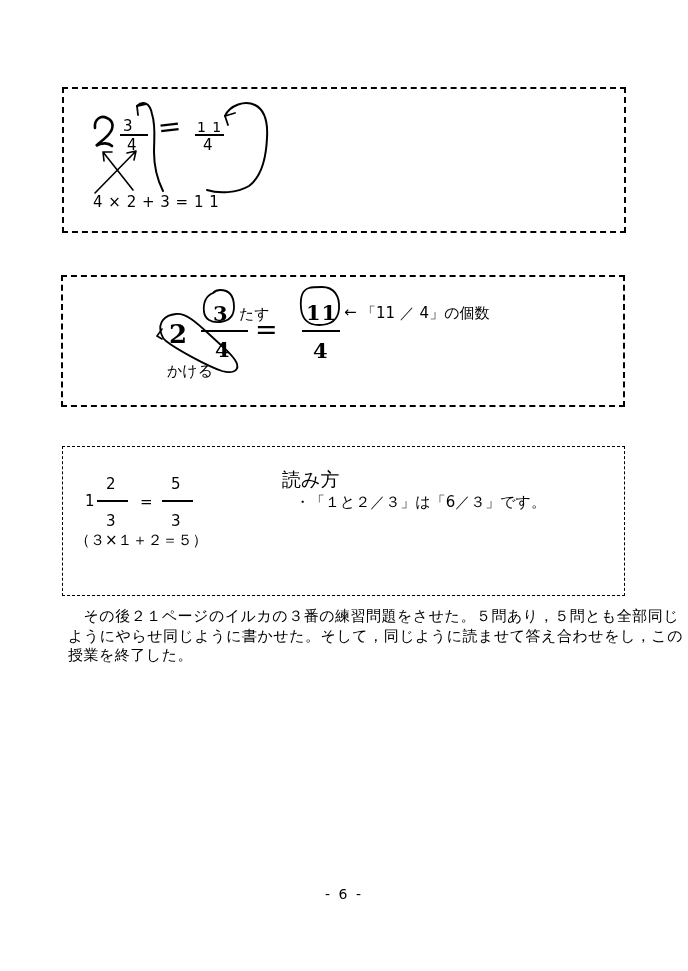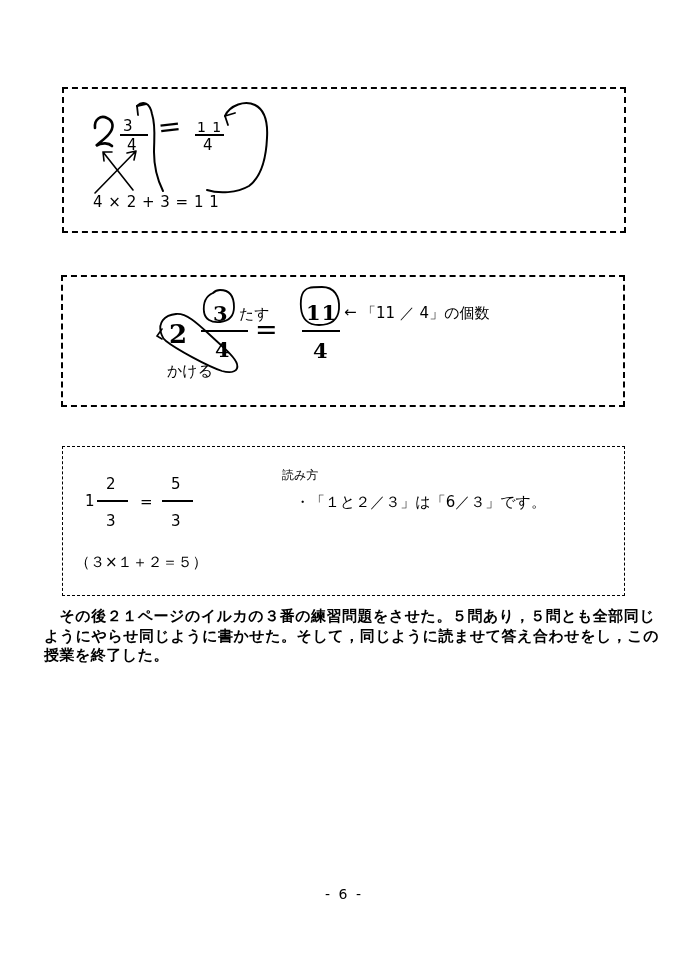--- a/index.html
+++ b/index.html
@@ -14,22 +14,22 @@
   #box2 { left:61px; top:275px; width:560px; height:128px; }
   #box3 { left:62px; top:446px; width:561px; height:148px; }
   .textline {
     position:absolute; font-size:15px; line-height:16px;
     white-space:pre; letter-spacing:0.5px;
   }
   .abs { position:absolute; }
   .num { font-size:15px; line-height:15px; }
   .fracbar { position:absolute; height:2px; background:#000000; }
   .paragraph {
-    position:absolute; left:44px; top:607px; width:580px;
-    font-size:15px; line-height:19.5px; letter-spacing:0.5px;font-weight:bold;
+    position:absolute; left:68px; top:607px; width:580px;
+    font-size:15px; line-height:19.5px; letter-spacing:0.5px;
   }
   .paragraph div { white-space:pre; }
   .footer {
     position:absolute; left:0; top:886px; width:688px;
     text-align:center; font-size:14px; letter-spacing:2px;
   }
   svg text { fill:#000000; }
   .jp { font-family:"DejaVu Sans", sans-serif; }
 </style>
 </head>
@@ -95,23 +95,23 @@
 
   <div id="box3" class="box box-thin">
     <div class="abs num" style="left:22px; top:47px;">1</div>
     <div class="abs num" style="left:43px; top:30px;">2</div>
     <div class="fracbar" style="left:34px; top:53px; width:31px;"></div>
     <div class="abs num" style="left:43px; top:67px;">3</div>
     <div class="abs num" style="left:77px; top:48px;">=</div>
     <div class="abs num" style="left:108px; top:30px;">5</div>
     <div class="fracbar" style="left:99px; top:53px; width:31px;"></div>
     <div class="abs num" style="left:108px; top:67px;">3</div>
-    <div class="abs jp" style="left:219px; top:20px; font-size:12px;">読み方</div>
+    <div class="abs jp" style="left:219px; top:20px; font-size:19px;">読み方</div>
     <div class="abs jp" style="left:232px; top:46px; font-size:15px; white-space:pre;">・「１と２／３」は「6／３」です。</div>
-    <div class="abs jp" style="left:12px; top:106px; font-size:15px; white-space:pre;">（３×１＋２＝５）</div>
+    <div class="abs jp" style="left:12px; top:84px; font-size:15px; white-space:pre;">（３×１＋２＝５）</div>
   </div>
 
   <div class="paragraph jp">
     <div>　その後２１ページのイルカの３番の練習問題をさせた。５問あり，５問とも全部同じ</div>
     <div>ようにやらせ同じように書かせた。そして，同じように読ませて答え合わせをし，この</div>
     <div>授業を終了した。</div>
   </div>
 
   <div class="footer">- 6 -</div>
 

